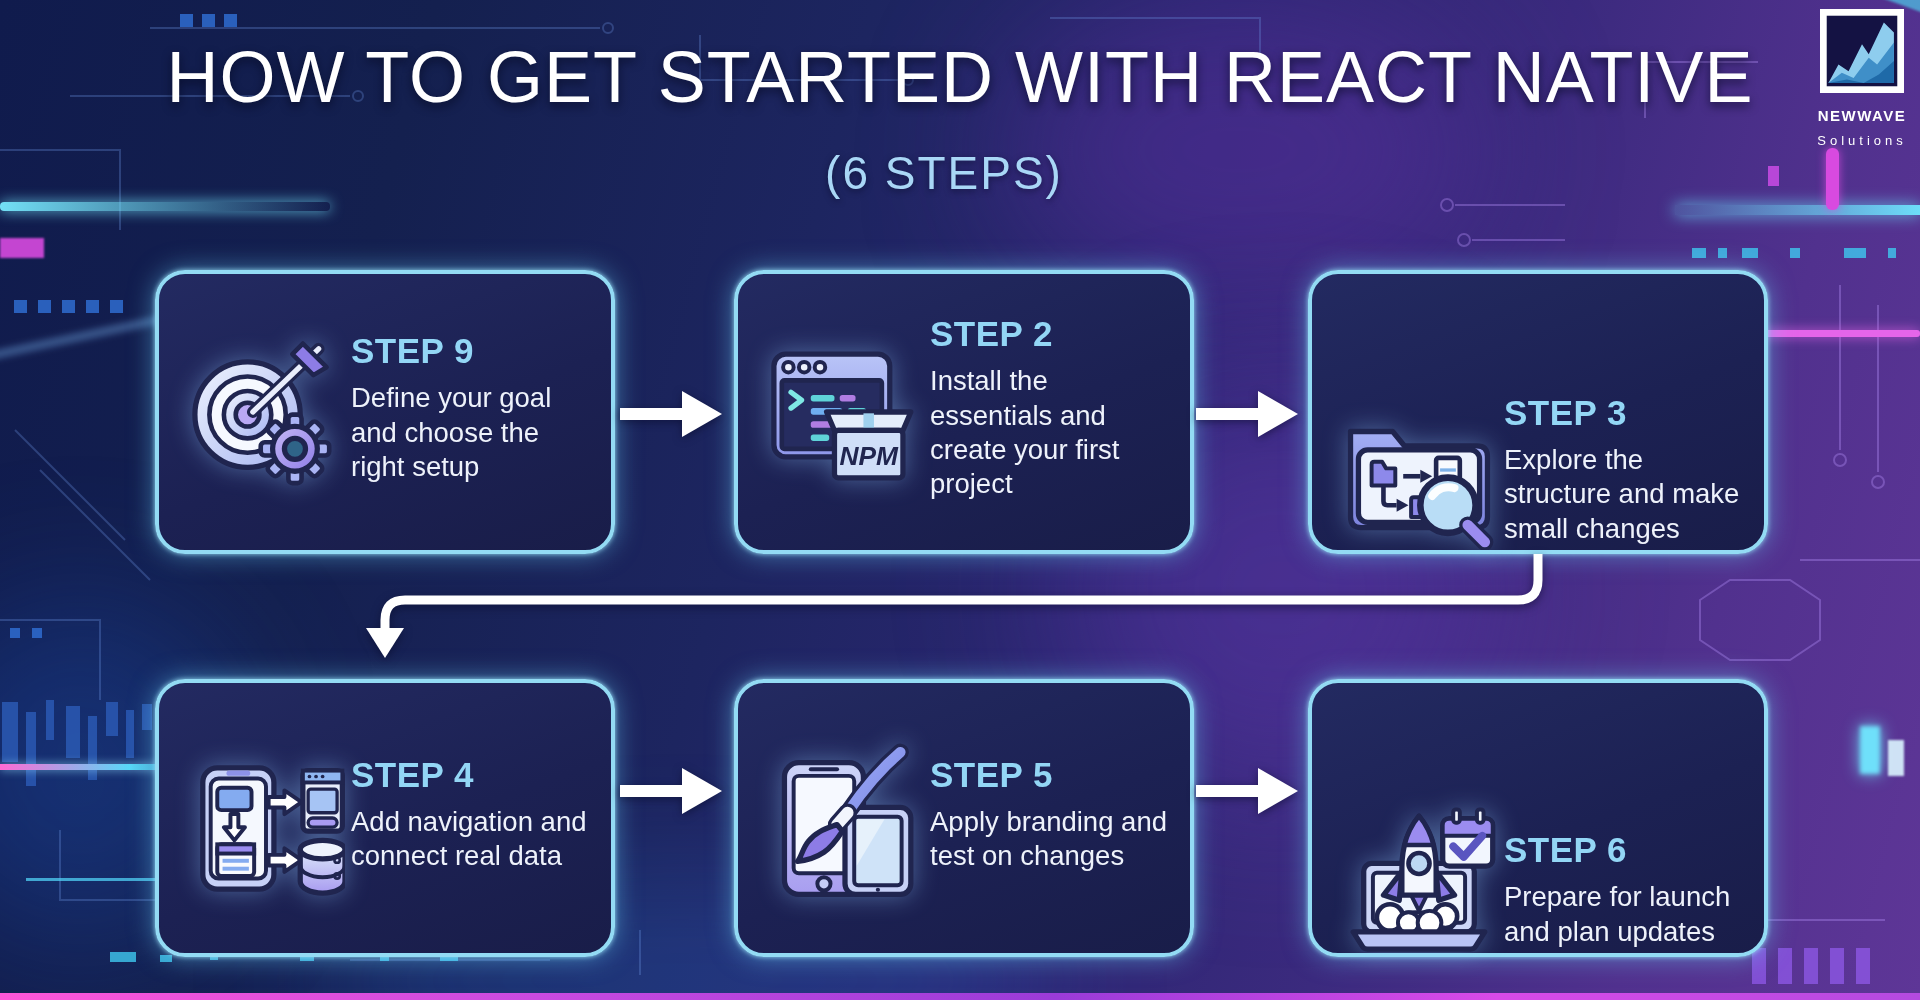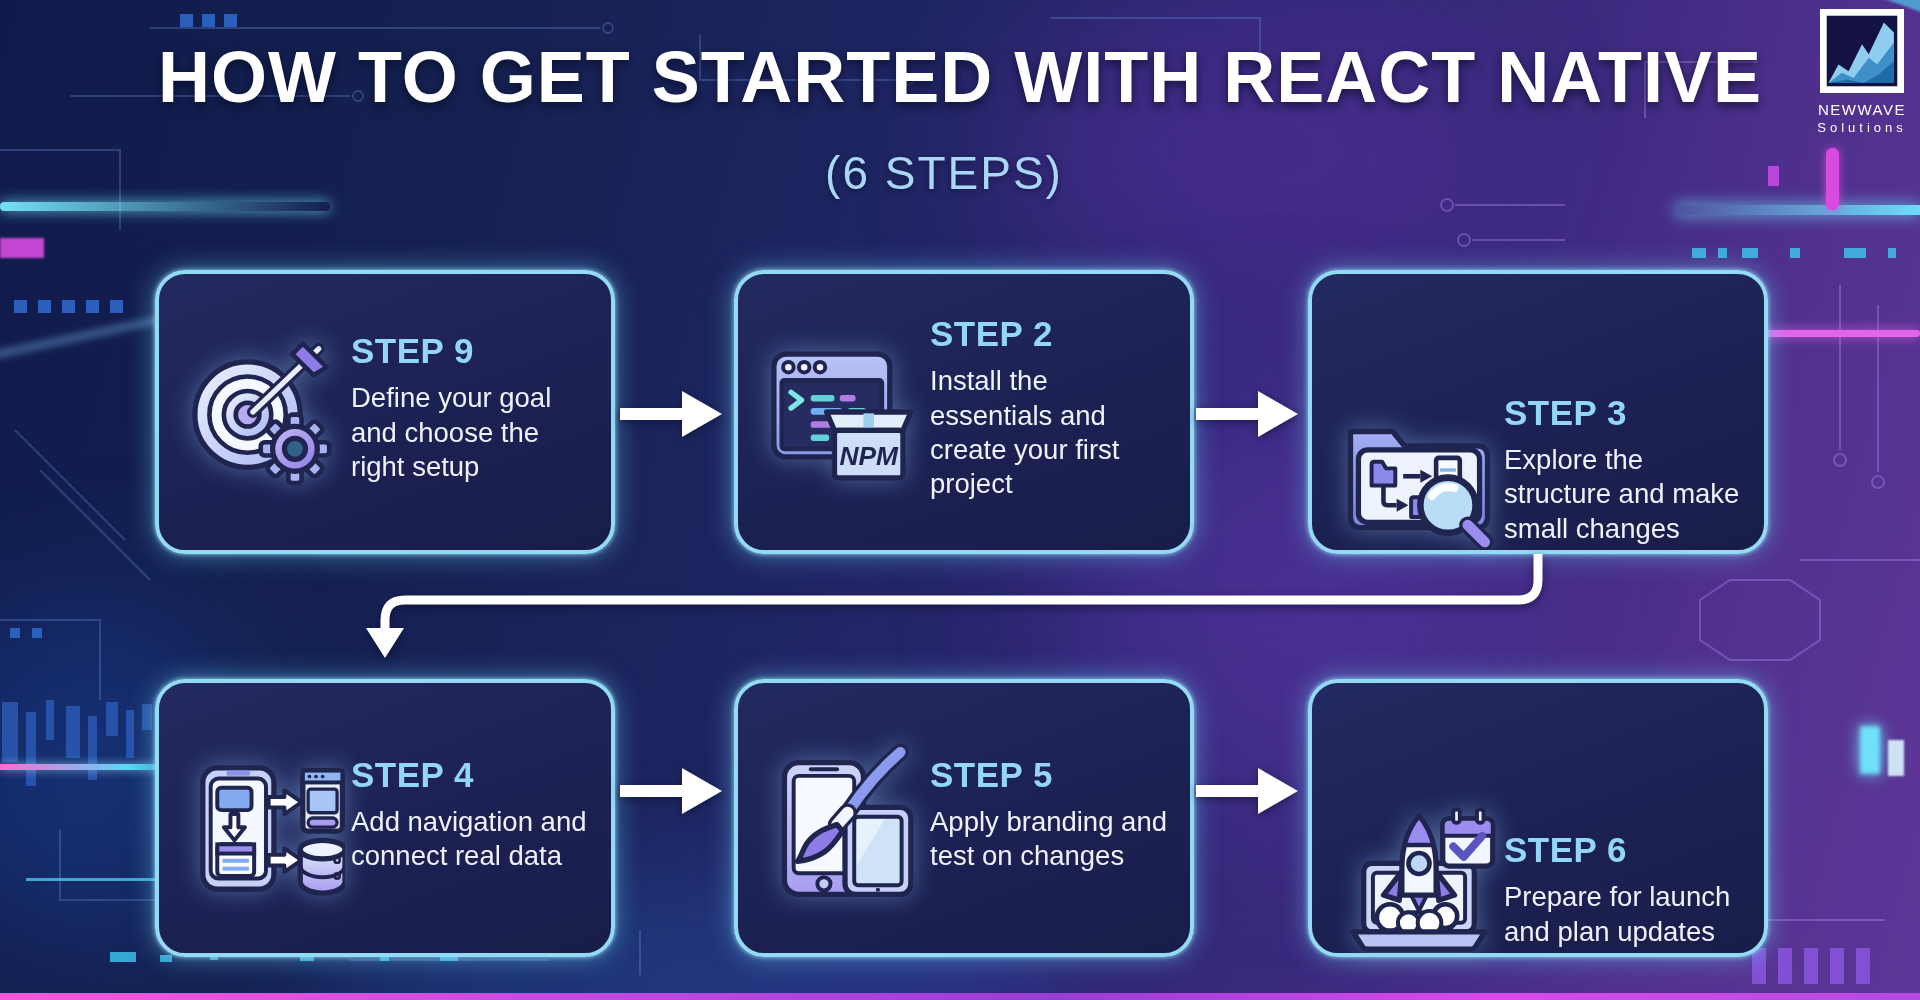--- a/index.html
+++ b/index.html
@@ -7,32 +7,32 @@
     position:relative;width:1920px;height:1000px;overflow:hidden;
     font-family:"Liberation Sans", sans-serif;
     background:linear-gradient(105deg,#101b4d 0%,#14204f 20%,#1d2560 40%,#2a2670 56%,#3b2a7e 72%,#51318e 86%,#5e3697 100%);
   }
   .glow{position:absolute;border-radius:50%;pointer-events:none;}
   .streak{position:absolute;pointer-events:none;}
   .circuits{position:absolute;left:0;top:0;pointer-events:none;}
 
   .title{
     position:absolute;top:36px;left:0;width:1920px;text-align:center;
-    font-size:72px;font-weight:bold;color:#ffffff;letter-spacing:1px;
+    font-size:72px;font-weight:normal;color:#ffffff;letter-spacing:1px;
     text-shadow:0 4px 10px rgba(5,8,30,.65);
   }
   .subtitle{
     position:absolute;top:146px;left:0;width:1888px;text-align:center;
     font-size:46px;font-weight:400;color:#a9d7f6;letter-spacing:2px;
     text-shadow:0 2px 6px rgba(5,8,30,.5);
   }
 
   .logo{position:absolute;top:8px;left:1812px;width:100px;text-align:center;}
-  .logo-name{font-size:15px;font-weight:normal;color:#fff;letter-spacing:1.5px;margin-top:3px;}
-  .logo-sub{font-size:13px;color:#fff;letter-spacing:4px;margin-top:2px;}
+  .logo-name{font-size:15px;font-weight:bold;color:#fff;letter-spacing:1.5px;margin-top:9px;}
+  .logo-sub{font-size:13px;color:#fff;letter-spacing:4px;margin-top:9px;}
 
   .card{
     position:absolute;width:460px;box-sizing:border-box;
     background:linear-gradient(160deg,#232a61 0%,#1c2153 55%,#191d49 100%);
     border:4px solid #93dbf4;border-radius:30px;
     box-shadow:0 0 26px rgba(105,205,245,.55),0 0 5px rgba(170,230,250,.9);
     display:flex;align-items:center;padding:0 12px 0 22px;
   }
   .row1{top:270px;height:284px;}
   .row2{top:652px;height:278px;margin-top:27px;}

